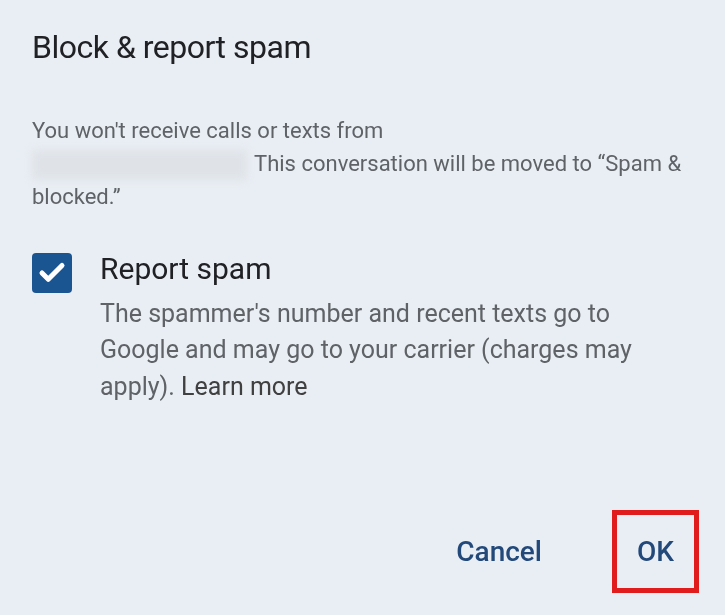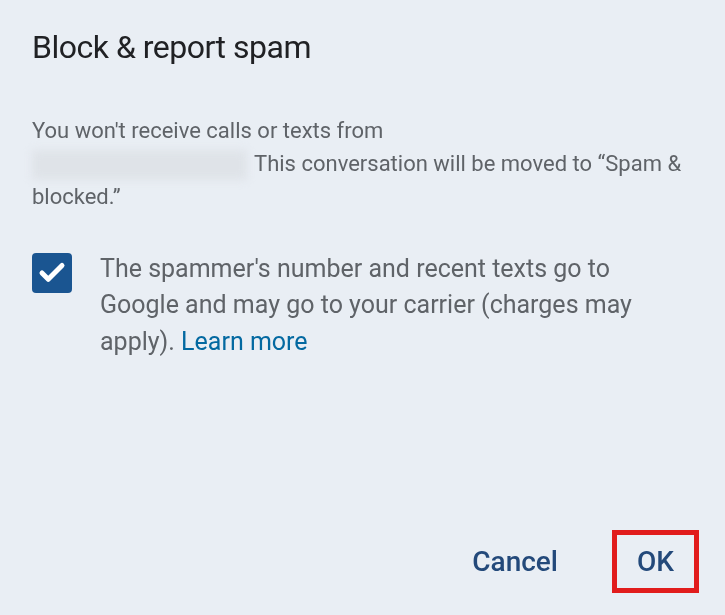--- a/index.html
+++ b/index.html
@@ -68,68 +68,69 @@
       font-weight: 400;
       color: #202124;
       margin-bottom: 10px;
     }
     .checkbox-description {
       font-size: 25px;
       line-height: 1.45;
       color: #5f6368;
     }
     .learn-more {
-      color: #0369a1;
+      color: #404040;
       cursor: pointer;
       text-align: center;
     }
     .dialog-actions {
       position: absolute;
       bottom: 22px;
       right: 26px;
       display: flex;
       align-items: center;
-      gap: 32px;
+      gap: 48px;
     }
     .btn {
       background: transparent;
       border: none;
       font-size: 28px;
       font-weight: 500;
       color: #23497a;
       cursor: pointer;
       padding: 14px 22px;
       font-family: inherit;
     }
     .ok-wrapper {
       border: 5px solid #e11c1c;
       display: inline-block;
     }
     .ok-wrapper .btn {
-      padding: 10px 20px;
+      padding: 20px 20px;
     }
   </style>
 </head>
 <body>
 
 <h1 class="dialog-title">Block &amp; report spam</h1>
 
 <p class="dialog-description">
   <span>You won't receive calls or texts from</span>
   <br>
   <span class="redacted"></span><span> This conversation will be moved to “Spam &amp; blocked.”</span>
 </p>
 
 <div class="checkbox-row">
   <div class="checkbox">
     <svg viewBox="0 0 24 24" fill="none" stroke="#ffffff" stroke-width="4" stroke-linecap="round" stroke-linejoin="round">
       <polyline points="4 12 9 17 20 6"></polyline>
     </svg>
   </div>
   <div class="checkbox-content">
+    <div class="checkbox-label">Report spam</div>
     <div class="checkbox-description">
       <span>The spammer's number and recent texts go to Google and may go to your carrier (charges may apply). </span><span class="learn-more">Learn more</span>
     </div>
   </div>
 </div>
 
 <div class="dialog-actions">
   <button class="btn">Cancel</button>
   <span class="ok-wrapper">
     <button class="btn">OK</button>

